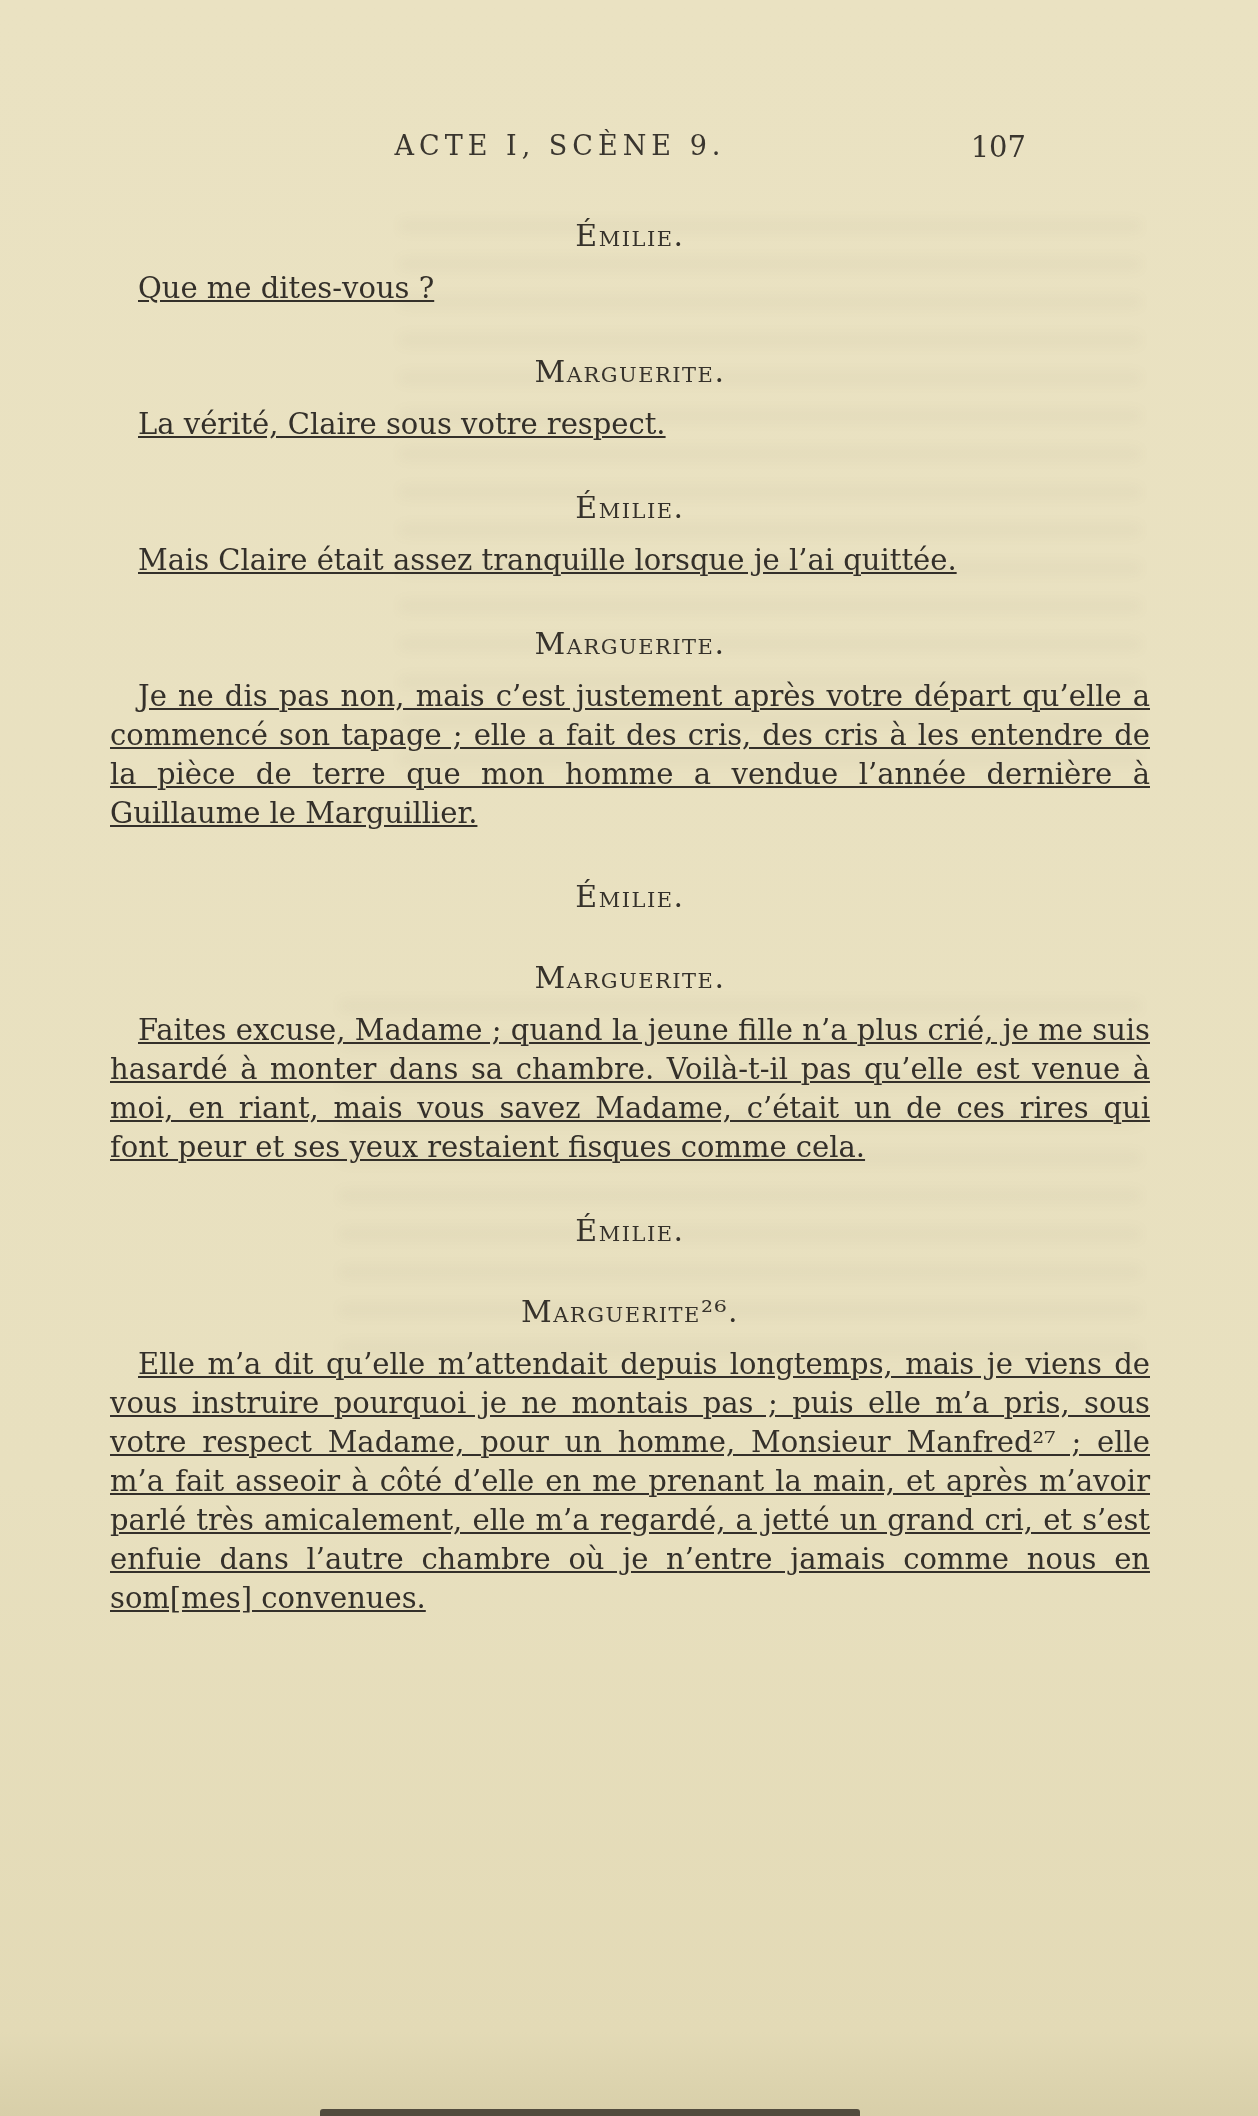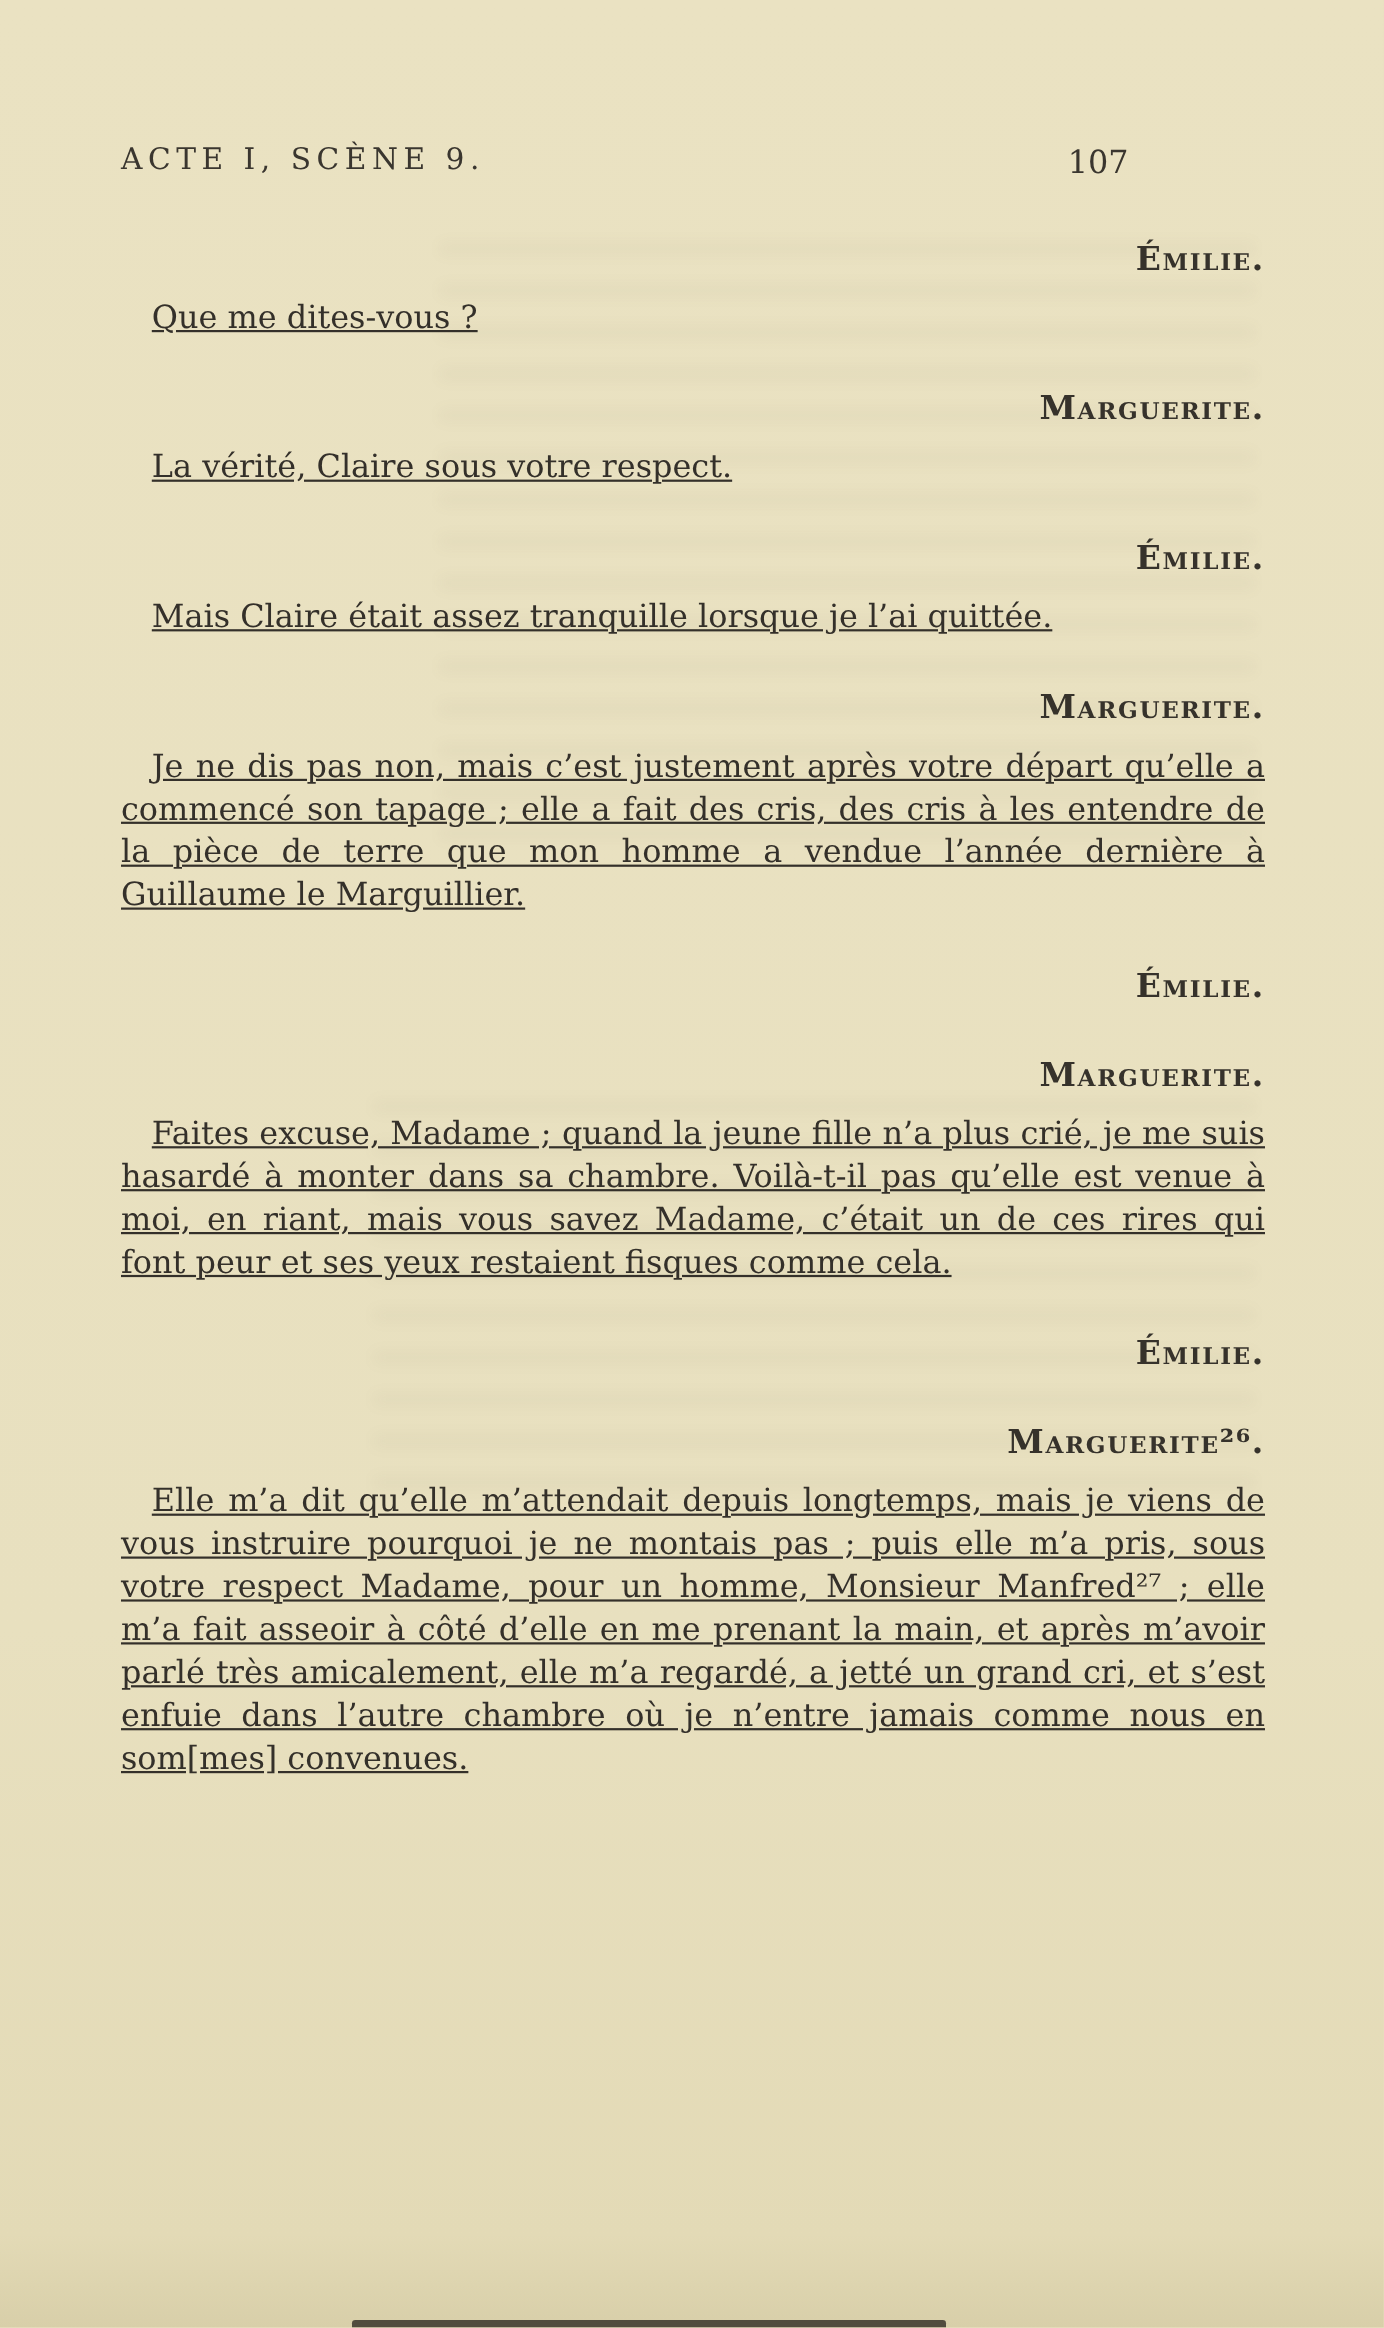--- a/index.html
+++ b/index.html
@@ -51,39 +51,39 @@
   }
   .running-head-row {
     position: relative;
     height: 42px;
     margin-bottom: 20px;
   }
   .running-head {
     position: absolute;
     left: 0;
     width: 900px;
+    text-align: center;
     font-size: 27px;
     letter-spacing: 5px;
     color: #3a362f;
   }
   .page-number {
     position: absolute;
     right: 124px;
     top: 0;
     font-size: 29px;
     color: #3a362f;
   }
   .speaker {
-    text-align: right;
+    text-align: center;
     font-variant: small-caps;
     font-size: 30px;
     letter-spacing: 1.5px;
     margin: 46px 0 16px 0;
     color: #36322b;
-    font-weight: bold;
   }
   .dialogue-block:first-of-type .speaker {
     margin-top: 6px;
   }
   .line {
     font-size: 29px;
     line-height: 39px;
     text-align: justify;
     text-indent: 28px;
     margin: 0;

